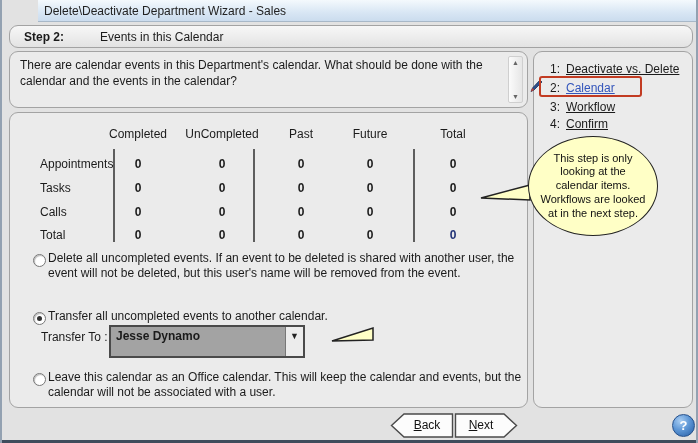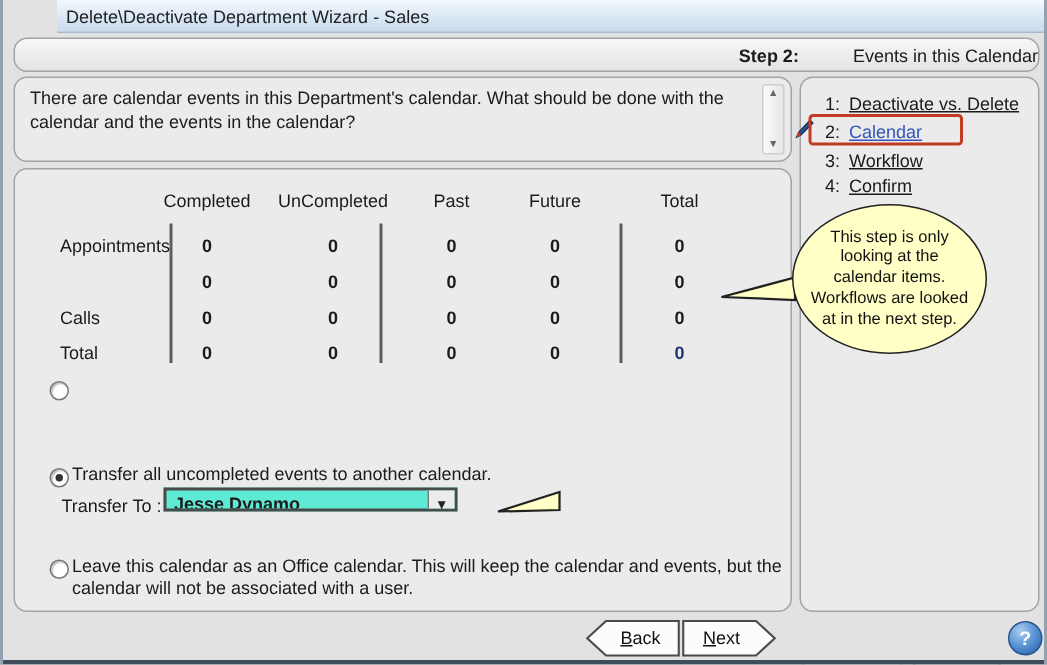--- a/index.html
+++ b/index.html
@@ -9,21 +9,21 @@
     border-left:2px solid #93A1B1; border-right:2px solid #93A1B1;
     box-sizing:border-box; overflow:hidden; font-size:12px; color:#1b1b1b;
   }
   .titlebar{
     position:absolute; left:0; top:0; width:100%; height:21px;
     background:linear-gradient(#F4F9FD,#D8E6F4 60%,#CBDCEE);
     border-bottom:1px solid #A8B8C8; display:flex; align-items:center;margin-left:36px;
   }
   .titlebar span{padding-left:6px; font-size:12px; color:#222;}
   .box{position:absolute; background:#EBEBEB; border:1px solid #A3A3A3; border-radius:9px; box-sizing:border-box;}
-  .stepheader{left:7px; top:25px; width:684px; height:23px; background:linear-gradient(#F7F7F7,#E3E3E3); display:flex; align-items:center;justify-content:flex-end;}
+  .stepheader{left:7px; top:25px; width:684px; height:23px; background:linear-gradient(#F7F7F7,#E3E3E3); display:flex; align-items:center;}
   .stepheader .slabel{font-weight:bold; padding-left:14px;}
   .stepheader .stitle{padding-left:36px;}
   .descbox{left:7px; top:51px; width:519px; height:57px;padding-left:35px;}
   .desctext{position:absolute; left:10px; top:6px; width:470px; line-height:1.3;}
   .mini-scroll{position:absolute; right:4px; top:4px; bottom:4px; width:13px; background:linear-gradient(90deg,#FBFBFB,#E6E6E6); border:1px solid #CFCFCF; border-radius:2px;}
   .mini-scroll .up,.mini-scroll .dn{position:absolute; left:0; width:100%; text-align:center; font-size:7px; color:#666;}
   .mini-scroll .up{top:2px;} .mini-scroll .dn{bottom:2px;}
   .rightpanel{left:531px; top:51px; width:160px; height:357px;}
   .steprow{position:absolute; left:0; width:100%; height:19px; display:flex; align-items:center;}
   .stepnum{display:inline-block; width:26px; text-align:right;}
@@ -36,21 +36,21 @@
   .hdr{width:90px; text-align:center;}
   .cell{width:90px; text-align:center; font-weight:bold;}
   .cell.blue{color:#223377;}
   .rowlabel{left:30px; width:85px; text-align:left;}
   .vline{position:absolute; width:2px; background:#5E5E5E; top:36px; height:93px;}
   .c0{left:83px;} .c1{left:167px;} .c2{left:246px;} .c3{left:315px;} .c4{left:398px;}
   .radio{position:absolute; width:11px; height:11px; border-radius:50%; background:#fff; border:1px solid #777; box-shadow:inset 1px 1px 1px #bbb;}
   .radio.sel::after{content:""; position:absolute; left:3px; top:3px; width:5px; height:5px; border-radius:50%; background:#333;}
   .radiotext{position:absolute; line-height:1.28;}
   .transferlabel{position:absolute; left:31px; top:217px;}
-  .combo{position:absolute; left:99px; top:212px; width:196px; height:16px; background:#5eead4; border:2px solid #4a4a4a; box-sizing:border-box; display:flex;}
+  .combo{position:absolute; left:99px; top:212px; width:196px; height:33px; background:#a3a3a3; border:2px solid #4a4a4a; box-sizing:border-box; display:flex;}
   .combo .val{flex:1; font-weight:bold; line-height:19px; padding-left:5px; overflow:hidden; white-space:nowrap;}
   .combo .arrowbtn{width:17px; border-left:1px solid #777; background:#ECECEC; text-align:center; font-size:9px; line-height:19px; color:#222;}
   .callout{position:absolute; background:#FFFFC6; border:1.5px solid #222; border-radius:50%; display:flex; align-items:center; justify-content:center; text-align:center; font-size:11px; line-height:1.25; color:#111; box-sizing:border-box;}
   .tail{position:absolute;}
   .navbtn{position:absolute; width:64px; height:39px;}
   .navbtn svg{position:absolute; left:0; top:0;}
   .btn-label{position:absolute; left:0; right:0; top:0; display:inline-block; text-align:center; line-height:25px; color:#111;}
   .btn-label::first-letter{text-decoration:underline;}
   .pushbtn{position:absolute; top:414px; height:24px; background:linear-gradient(#F9F9F9,#E0E0E0); border:1px solid #8F8F8F; border-radius:3px; box-shadow:inset 0 0 0 1px #fff; text-align:center; line-height:22px; box-sizing:border-box;margin-top:28px;}
   .pushbtn.disabled{color:#9B9B9B; border-color:#A8A8A8;}
@@ -119,20 +119,21 @@
     <span class="vline" style="left:243px"></span>
     <span class="vline" style="left:403px"></span>
 
     <span class="rowlabel" style="top:44px">Appointments</span>
     <span class="cell c0" style="top:44px">0</span>
     <span class="cell c1" style="top:44px">0</span>
     <span class="cell c2" style="top:44px">0</span>
     <span class="cell c3" style="top:44px">0</span>
     <span class="cell c4" style="top:44px">0</span>
 
+    <span class="rowlabel" style="top:68px">Tasks</span>
     <span class="cell c0" style="top:68px">0</span>
     <span class="cell c1" style="top:68px">0</span>
     <span class="cell c2" style="top:68px">0</span>
     <span class="cell c3" style="top:68px">0</span>
     <span class="cell c4" style="top:68px">0</span>
 
     <span class="rowlabel" style="top:92px">Calls</span>
     <span class="cell c0" style="top:92px">0</span>
     <span class="cell c1" style="top:92px">0</span>
     <span class="cell c2" style="top:92px">0</span>
@@ -140,20 +141,21 @@
     <span class="cell c4" style="top:92px">0</span>
 
     <span class="rowlabel" style="top:115px">Total</span>
     <span class="cell c0" style="top:115px">0</span>
     <span class="cell c1" style="top:115px">0</span>
     <span class="cell c2" style="top:115px">0</span>
     <span class="cell c3" style="top:115px">0</span>
     <span class="cell c4 blue" style="top:115px">0</span>
 
     <span class="radio" style="left:23px; top:141px"></span>
+    <span class="radiotext" style="left:38px; top:138px; width:487px">Delete all uncompleted events. If an event to be deleted is shared with another user, the event will not be deleted, but this user's name will be removed from the event.</span>
 
     <span class="radio sel" style="left:23px; top:199px"></span>
     <span class="radiotext" style="left:38px; top:196px; width:487px">Transfer all uncompleted events to another calendar.</span>
     <span class="transferlabel">Transfer To :</span>
     <div class="combo">
       <span class="val">Jesse Dynamo</span>
       <span class="arrowbtn">▼</span>
     </div>
 
     <span class="radio" style="left:23px; top:260px"></span>

